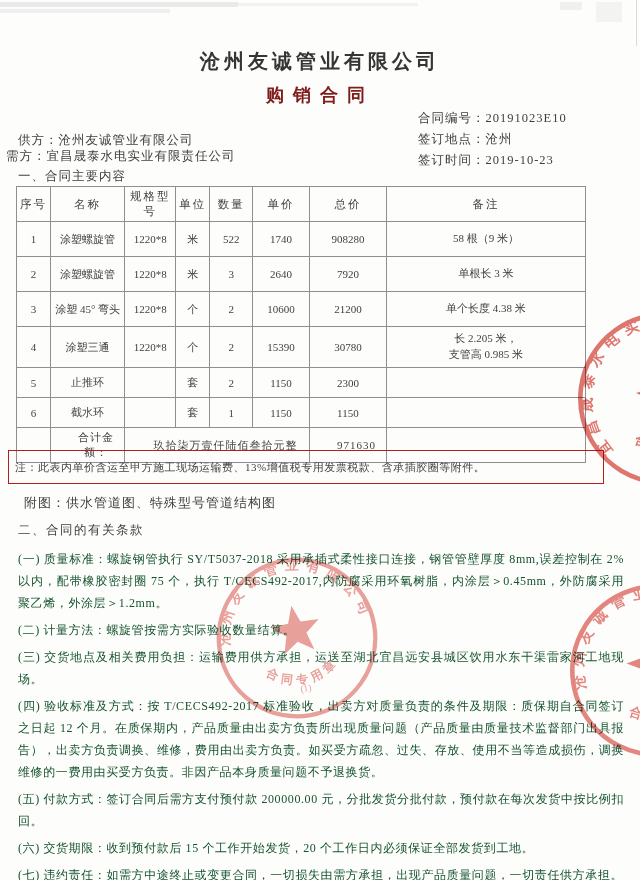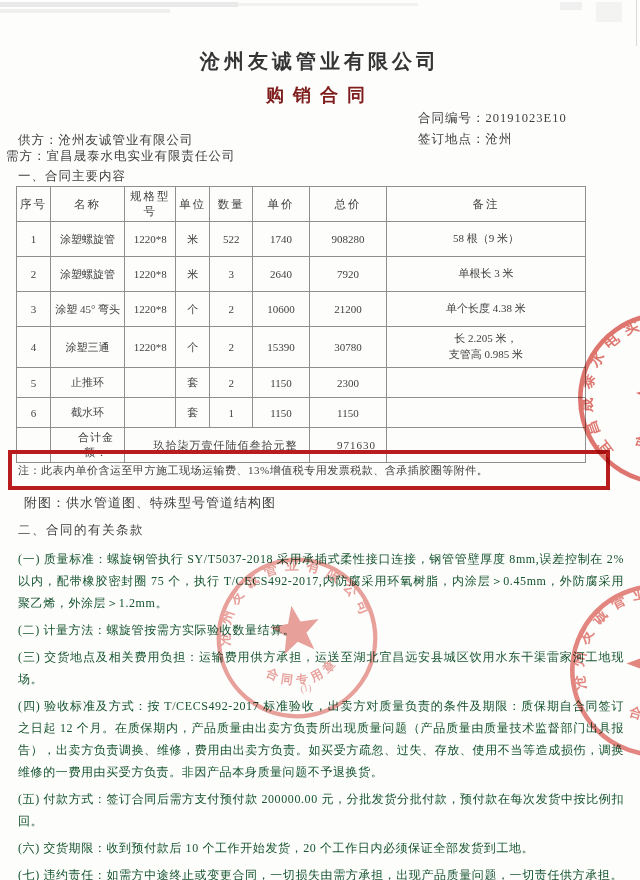--- a/index.html
+++ b/index.html
@@ -37,21 +37,21 @@
   table.main th,table.main td{border:1px solid #8f8f8f;text-align:center;
     padding:2px 3px;font-weight:normal;overflow:hidden;}
   table.main th{height:27px;font-size:11.5px;letter-spacing:2px;}
   table.main td{height:30px;}
   tr.r4 td{height:36px;}
   tr.r5 td,tr.r6 td{height:25px;}
   td.remark{white-space:pre-line;line-height:1.45;}
   tr.total-row td{height:30px;letter-spacing:1px;padding-left:20px;}
 
   .note-box{position:absolute;left:8px;top:450px;width:582px;height:32px;
-    border:4px solid #b91c1c;font-size:11px;letter-spacing:.5px;
+    border:1px solid #b91c1c;font-size:11px;letter-spacing:.5px;
     display:flex;align-items:center;padding:0 6px;color:#424242;white-space:nowrap;}
 
   .attachment{position:absolute;left:24px;top:494px;font-size:13px;letter-spacing:1px;}
   .sec2-heading{position:absolute;left:18px;top:522px;font-size:12.5px;letter-spacing:1.5px;}
 
   .clauses{position:absolute;left:18px;top:548px;width:606px;}
   .clauses p{margin:0 0 5px 0;font-size:12px;line-height:22px;
     letter-spacing:.6px;text-align:justify;color:#14532d;}
 
   
@@ -79,20 +79,21 @@
   <div class="scan-mark-2"></div>
   <div class="scan-line-r"></div>
 
   <div class="title">沧州友诚管业有限公司</div>
   <div class="subtitle">购销合同</div>
 
   <div class="hline h-supplier"><span>供方：</span><span>沧州友诚管业有限公司</span></div>
   <div class="hline h-buyer"><span>需方：</span><span>宜昌晟泰水电实业有限责任公司</span></div>
   <div class="hline h-no"><span>合同编号：</span><span>20191023E10</span></div>
   <div class="hline h-place"><span>签订地点：</span><span>沧州</span></div>
+  <div class="hline h-date"><span>签订时间：</span><span>2019-10-23</span></div>
 
   <div class="sec1-heading">一、合同主要内容</div>
 
   <table class="main">
     <colgroup>
       <col style="width:6%">
         <col style="width:13%">
         <col style="width:9%">
         <col style="width:6%">
       <col style="width:7.5%">
@@ -190,21 +191,21 @@
 
   <div class="attachment">附图：供水管道图、特殊型号管道结构图</div>
   <div class="sec2-heading">二、合同的有关条款</div>
 
   <div class="clauses">
       <p><span>(一) </span><span>质量标准：螺旋钢管执行 SY/T5037-2018 采用承插式柔性接口连接，钢管管壁厚度 8mm,误差控制在 2%以内，配带橡胶密封圈 75 个，执行 T/CECS492-2017,内防腐采用环氧树脂，内涂层＞0.45mm，外防腐采用聚乙烯，外涂层＞1.2mm。</span></p>
       <p><span>(二) </span><span>计量方法：螺旋管按需方实际验收数量结算。</span></p>
       <p><span>(三) </span><span>交货地点及相关费用负担：运输费用供方承担，运送至湖北宜昌远安县城区饮用水东干渠雷家河工地现场。</span></p>
       <p><span>(四) </span><span>验收标准及方式：按 T/CECS492-2017 标准验收，出卖方对质量负责的条件及期限：质保期自合同签订之日起 12 个月。在质保期内，产品质量由出卖方负责所出现质量问题（产品质量由质量技术监督部门出具报告），出卖方负责调换、维修，费用由出卖方负责。如买受方疏忽、过失、存放、使用不当等造成损伤，调换维修的一费用由买受方负责。非因产品本身质量问题不予退换货。</span></p>
       <p><span>(五) </span><span>付款方式：签订合同后需方支付预付款 200000.00 元，分批发货分批付款，预付款在每次发货中按比例扣回。</span></p>
-      <p><span>(六) </span><span>交货期限：收到预付款后 10 个工作开始发货，20 个工作日内必须保证全部发货到工地。</span></p>
+      <p><span>(六) </span><span>交货期限：收到预付款后 15 个工作开始发货，20 个工作日内必须保证全部发货到工地。</span></p>
       <p><span>(七) </span><span>违约责任：如需方中途终止或变更合同，一切损失由需方承担，出现产品质量问题，一切责任供方承担。</span></p>
     </div>
 
   <svg class="stamp stamp-buyer" viewBox="0 0 200 200">
     <circle class="stamp-ring" cx="100" cy="100" r="91"></circle>
     <path id="arcT0" d="M 30,136 A 79,79 0 1 1 170,136" fill="none"></path>
     <text class="stamp-company"><textPath href="#arcT0" startOffset="50%" text-anchor="middle">宜昌晟泰水电实业有限责任公司</textPath></text>
     <polygon class="stamp-star" transform="translate(100,96)" points="0,-30 7.3,-10.1 28.5,-9.3 11.9,3.9 17.6,24.3 0,12.5 -17.6,24.3 -11.9,3.9 -28.5,-9.3 -7.3,-10.1"></polygon>
     <path id="arcB0" d="M 50,130 A 62,62 0 0 0 150,130" fill="none"></path>
     <text class="stamp-type"><textPath href="#arcB0" startOffset="50%" text-anchor="middle">合同专用章</textPath></text>

